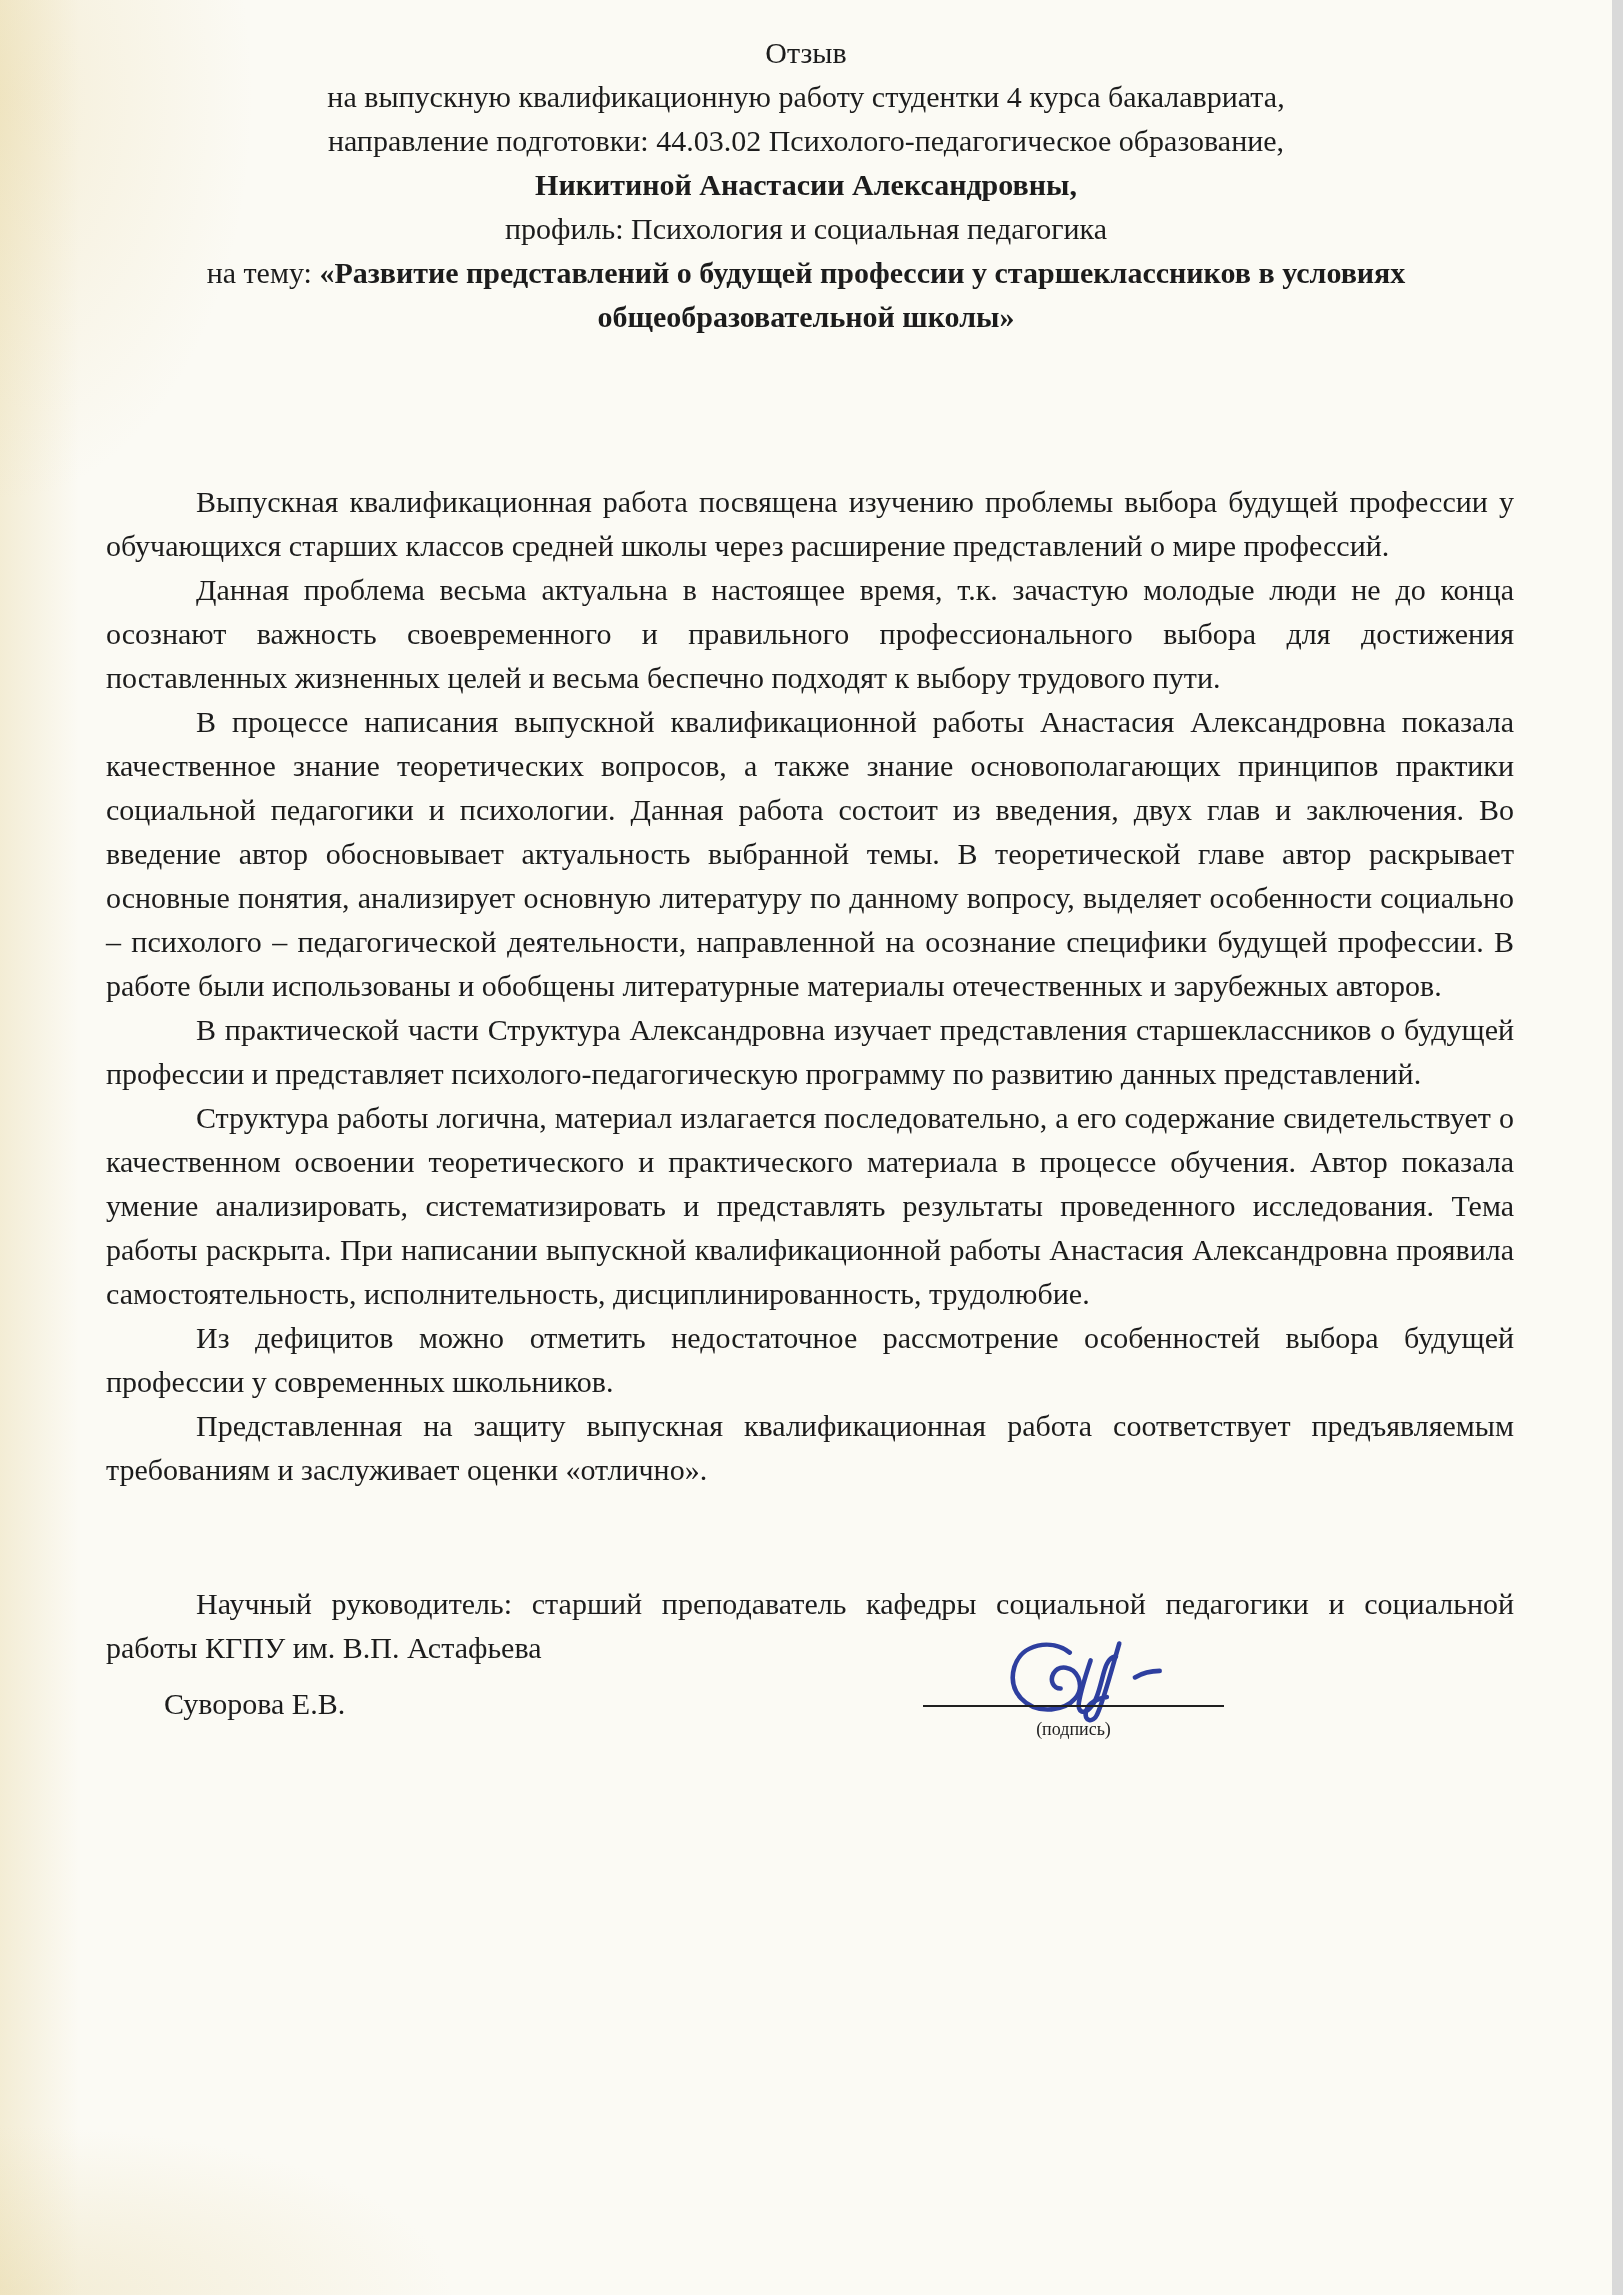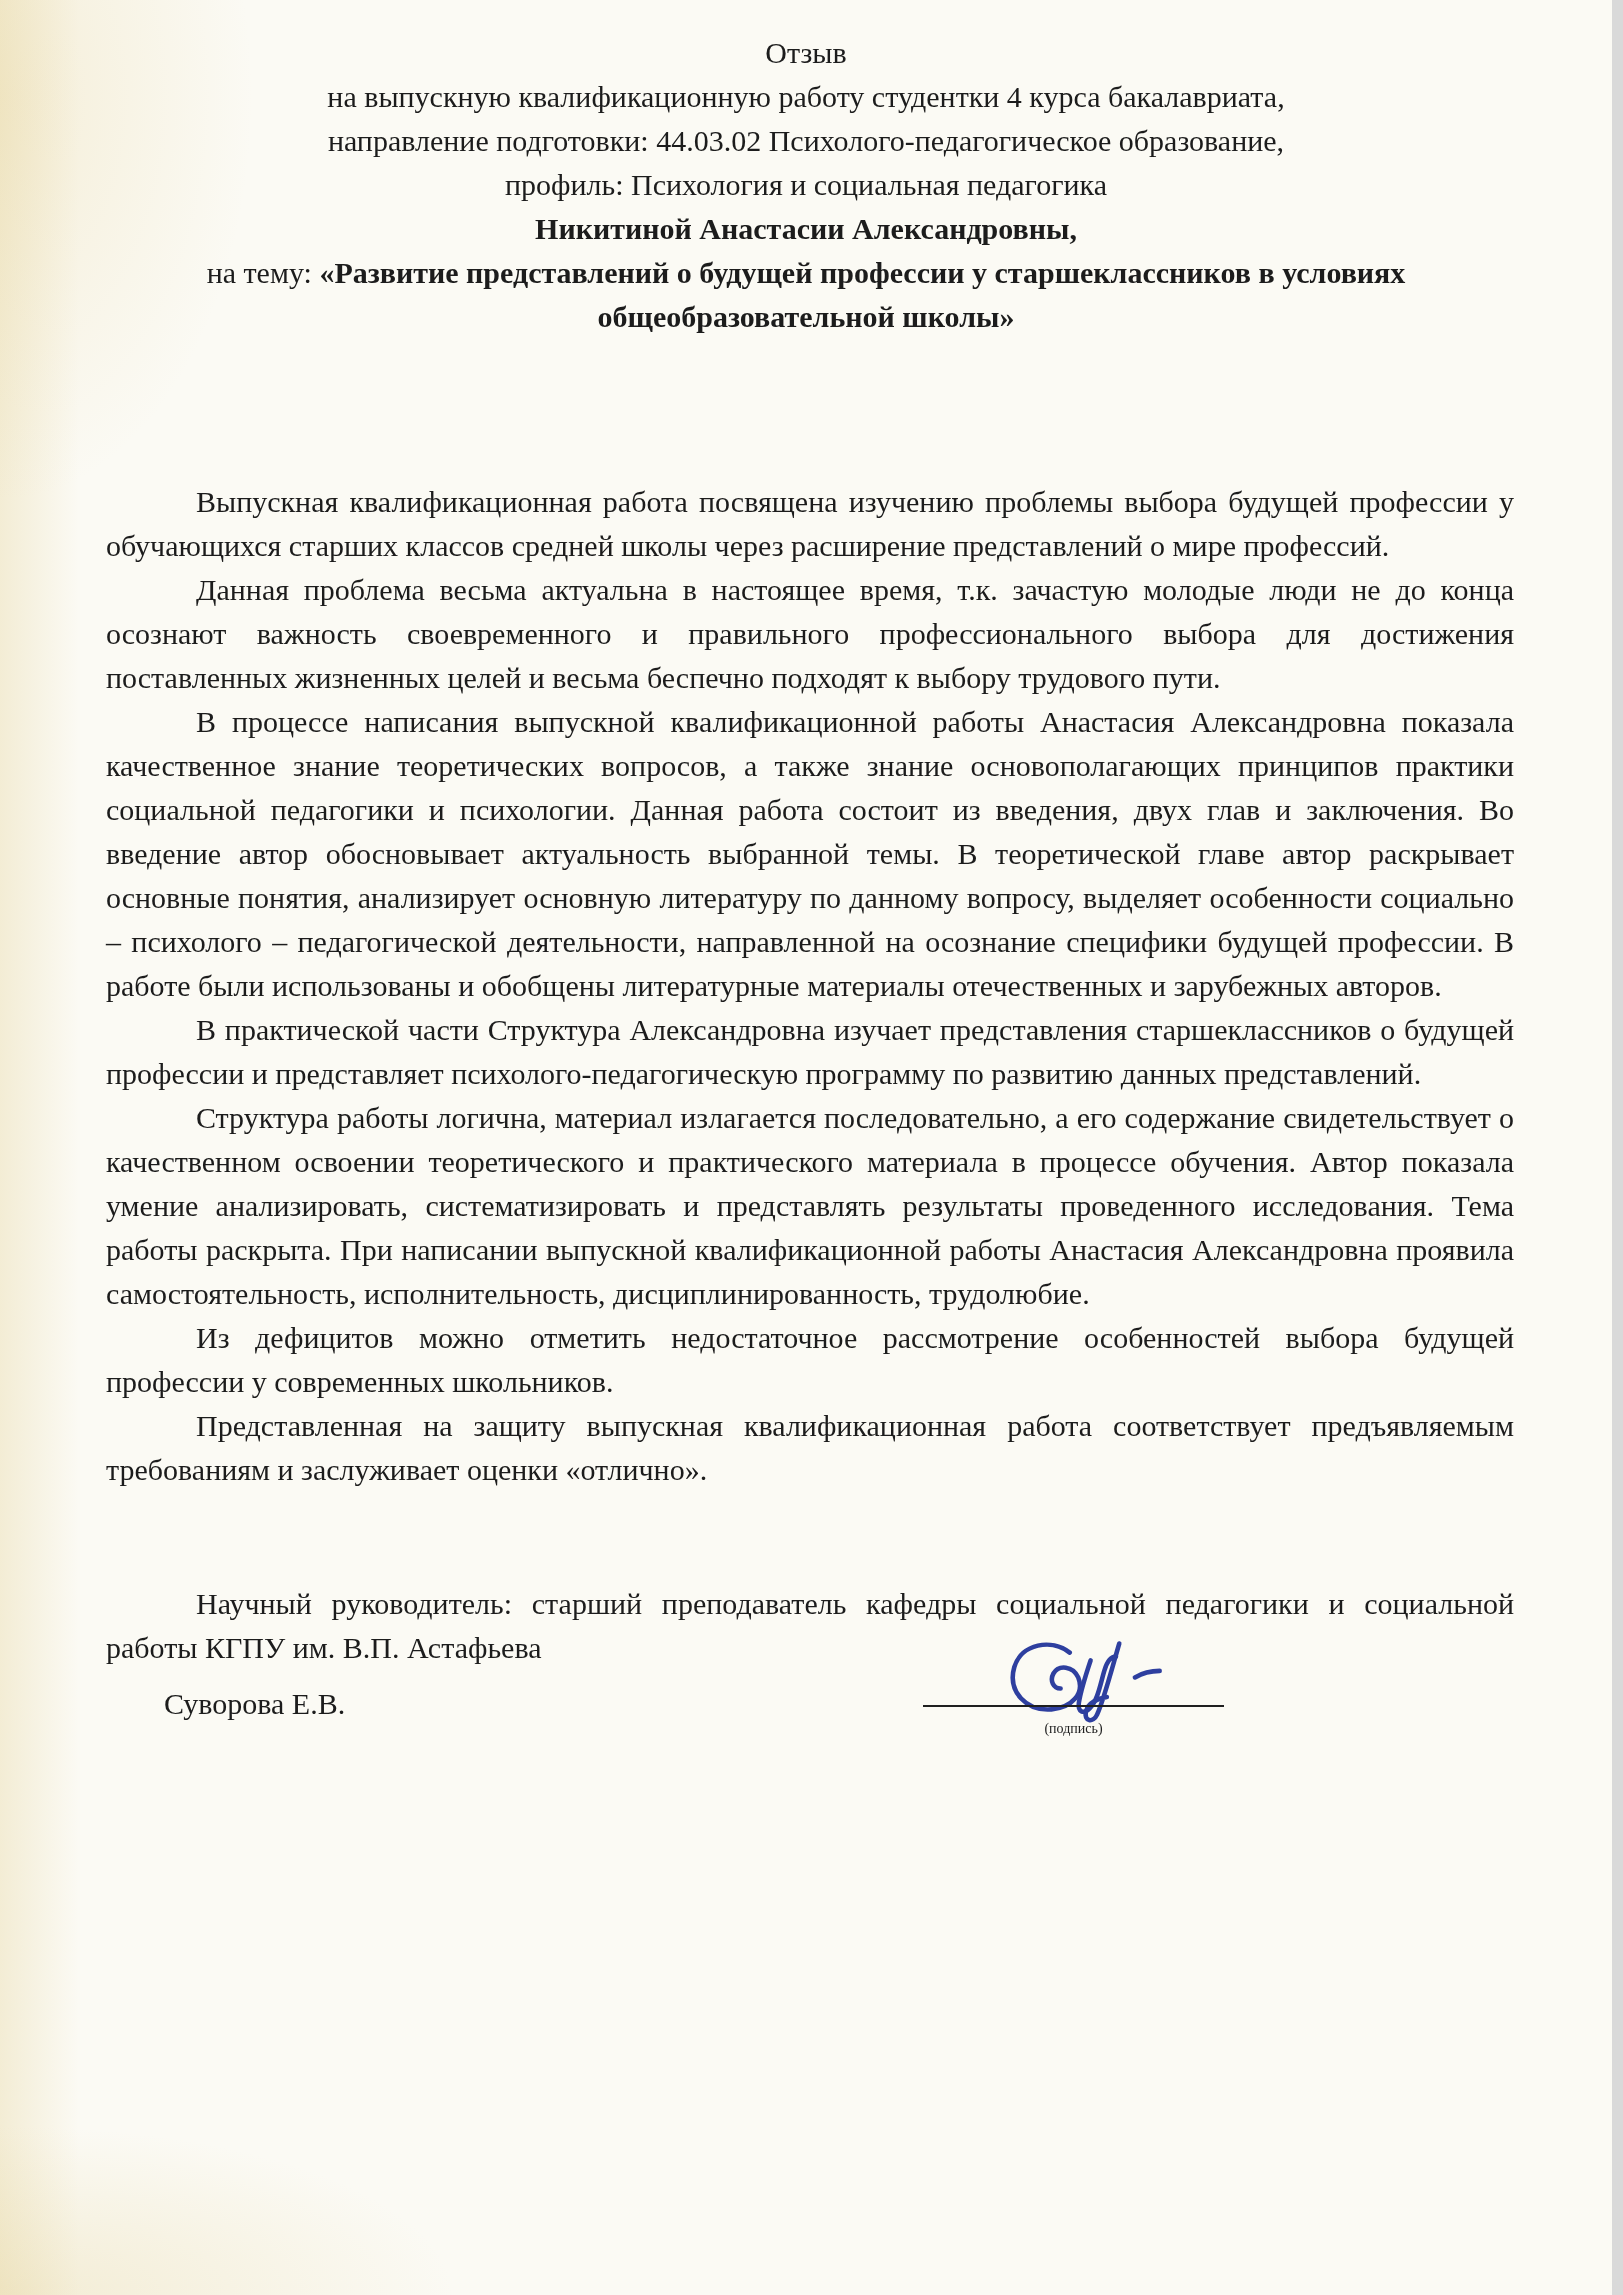--- a/index.html
+++ b/index.html
@@ -86,39 +86,39 @@
     position: absolute;
     left: 84px; top: 1.3px;
     width: 160px; height: 88px;
     color: var(--signature, #2e3f9f);
   }
   .sign-caption {
     position: absolute;
     left: 0; top: 80px;
     width: 301px;
     text-align: center;
-    font-size: 14px;
+    font-size: 18px;
     line-height: 26px;
     color: #222;
   }
 </style>
 </head>
 <body>
 
 <div class="page">
   <div class="edge-left"></div>
   <div class="corner-tl"></div>
   <div class="corner-bl"></div>
 
   <div class="header">
     <span class="hline">Отзыв</span>
     <span class="hline">на выпускную квалификационную работу студентки 4 курса бакалавриата,</span>
     <span class="hline">направление подготовки: 44.03.02 Психолого-педагогическое образование,</span>
+    <span class="hline bold">Никитиной Анастасии Александровны,</span>
     <span class="hline">профиль: Психология и социальная педагогика</span>
-    <span class="hline bold">Никитиной Анастасии Александровны,</span>
     <span class="topic-block"><span>на тему: </span><span class="bold">«Развитие представлений о будущей профессии у старшеклассников в условиях общеобразовательной школы»</span></span>
   </div>
 
   <div class="body-text">
     <p>Выпускная квалификационная работа посвящена изучению проблемы выбора будущей профессии у обучающихся старших классов средней школы через расширение представлений о мире профессий.</p>
     <p>Данная проблема весьма актуальна в настоящее время, т.к. зачастую молодые люди не до конца осознают важность своевременного и правильного профессионального выбора для достижения поставленных жизненных целей и весьма беспечно подходят к выбору трудового пути.</p>
     <p>В процессе написания выпускной квалификационной работы Анастасия Александровна показала качественное знание теоретических вопросов, а также знание основополагающих принципов практики социальной педагогики и психологии. Данная работа состоит из введения, двух глав и заключения. Во введение автор обосновывает актуальность выбранной темы. В теоретической главе автор раскрывает основные понятия, анализирует основную литературу по данному вопросу, выделяет особенности социально – психолого – педагогической деятельности, направленной на осознание специфики будущей профессии. В работе были использованы и обобщены литературные материалы отечественных и зарубежных авторов.</p>
     <p>В практической части Структура Александровна изучает представления старшеклассников о будущей профессии и представляет психолого-педагогическую программу по развитию данных представлений.</p>
     <p>Структура работы логична, материал излагается последовательно, а его содержание свидетельствует о качественном освоении теоретического и практического материала в процессе обучения. Автор показала умение анализировать, систематизировать и представлять результаты проведенного исследования. Тема работы раскрыта. При написании выпускной квалификационной работы Анастасия Александровна проявила самостоятельность, исполнительность, дисциплинированность, трудолюбие.</p>
     <p>Из дефицитов можно отметить недостаточное рассмотрение особенностей выбора будущей профессии у современных школьников.</p>

